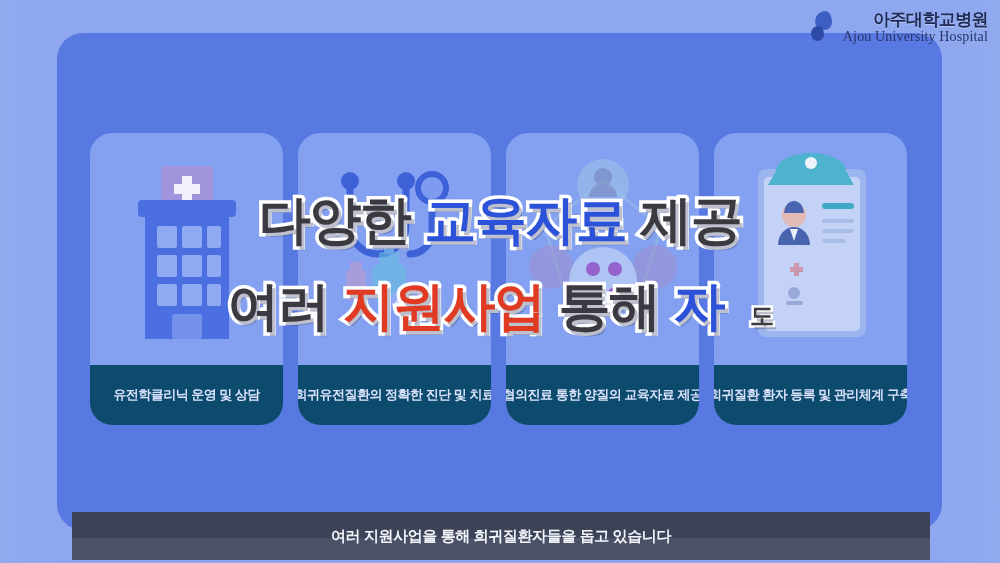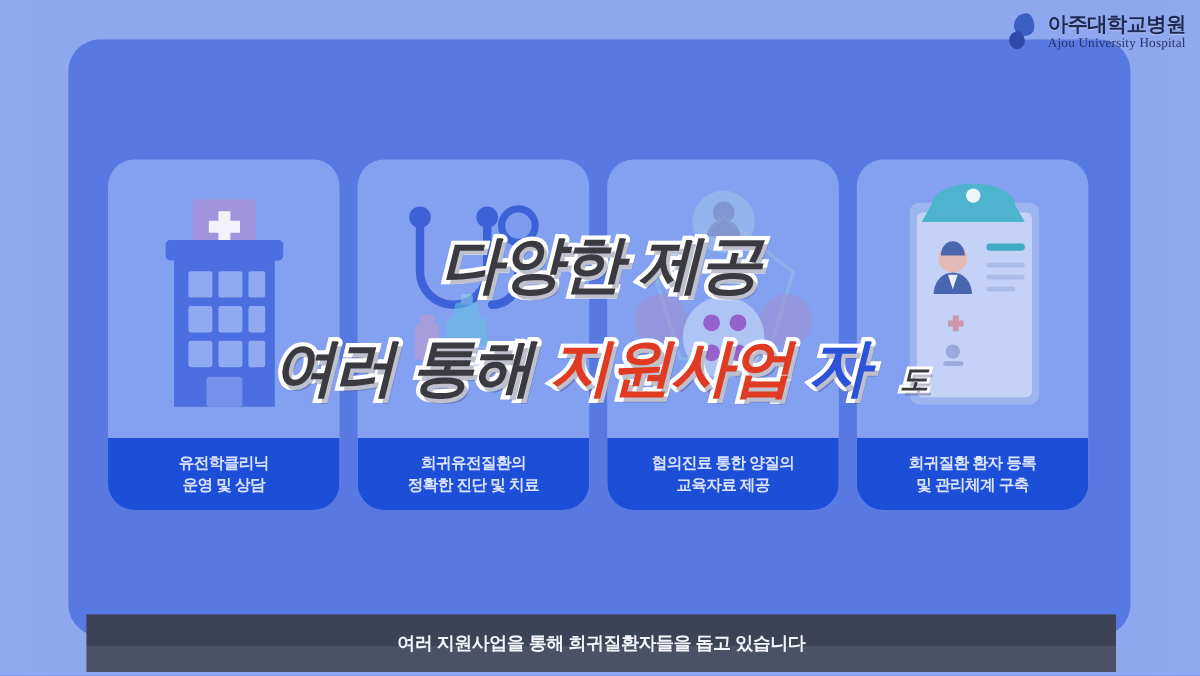--- a/index.html
+++ b/index.html
@@ -33,21 +33,21 @@
     position:absolute; left:0px; top:16px; width:13px; height:15px;
     background:#2d4aa8; border-radius:55% 45% 50% 50%/50% 55% 45% 50%;
   }
   .logo-txt{ text-align:right; line-height:1; }
   .logo-ko{
     font-size:17px; font-weight:700; color:#1e2a55; letter-spacing:-0.6px;
     text-shadow:0 1px 0 rgba(255,255,255,.35);
   }
   .logo-en{
     font-family:"Liberation Serif", serif;
-    font-size:11px; color:#2a3566; letter-spacing:.15px; margin-top:2px;
+    font-size:14px; color:#2a3566; letter-spacing:.15px; margin-top:2px;
   }
 
   
   .panel{
     position:absolute; left:57px; top:33px; width:885px; height:497px;
     background:#5878e2; border-radius:26px;
   }
 
   
   .cards{
@@ -57,22 +57,22 @@
   .card{
     position:relative; width:193px; height:292px;
     background:#84a0f0; border-radius:22px; overflow:hidden;
   }
   .card .art{
     position:absolute; left:0; right:0; top:0; height:232px;
     display:flex; align-items:center; justify-content:center;
   }
   .card .foot{
     position:absolute; left:0; right:0; bottom:0; height:60px;
-    background:#1d4ed8;
-    display:flex; flex-direction:column; align-items:center; justify-content:center;
+    background:#0c4a6e;
+    display:flex; flex-direction:row; align-items:center; justify-content:center;
     gap:3px;
     margin-top:12px;
   }
   .card .foot span{
     font-size:13px; font-weight:700; color:#d9e2fb; letter-spacing:-.5px;
     line-height:1.15; white-space:nowrap;
   }
 
   
   .headline{
@@ -81,21 +81,20 @@
     pointer-events:none;
   }
   .hl-line{ display:flex; align-items:baseline; white-space:nowrap; }
   .hl-line .w{
     font-size:52px; font-weight:900; letter-spacing:-1.5px;
     font-family:"Liberation Sans", sans-serif;
     -webkit-text-stroke:7px #ffffff;
     paint-order:stroke fill;
     text-shadow:3px 4px 0 rgba(40,50,90,.30);
     margin-right:14px;
-    font-style:italic;
   }
   .hl-line .w:last-child{ margin-right:0;text-align:center; }
   .w.dark { color:#3a3a40; }
   .w.blue { color:#2b52d8; }
   .w.red  { color:#e03a22; }
   .w.tail { font-size:24px; -webkit-text-stroke:5px #ffffff; margin-left:12px; }
 
   
   .caption{
     position:absolute; left:72px; top:512px; width:858px; height:48px; z-index:35;
@@ -242,26 +241,27 @@
         <span>희귀질환 환자 등록</span>
         <span>및 관리체계 구축</span>
       </div>
     </div>
 
   </div>
 
   <div class="headline">
     <div class="hl-line">
       <span class="w dark">다양한</span>
+      <span class="w blue">교육자료</span>
       <span class="w dark">제공</span>
     </div>
     <div class="hl-line">
       <span class="w dark">여러</span>
+      <span class="w red">지원사업</span>
       <span class="w dark">통해</span>
-      <span class="w red">지원사업</span>
       <span class="w blue">자</span>
       <span class="w dark tail">도</span>
     </div>
   </div>
 
   <div class="caption">
     <span>여러 지원사업을 통해 희귀질환자들을 돕고 있습니다</span>
   </div>
 
 </div>

